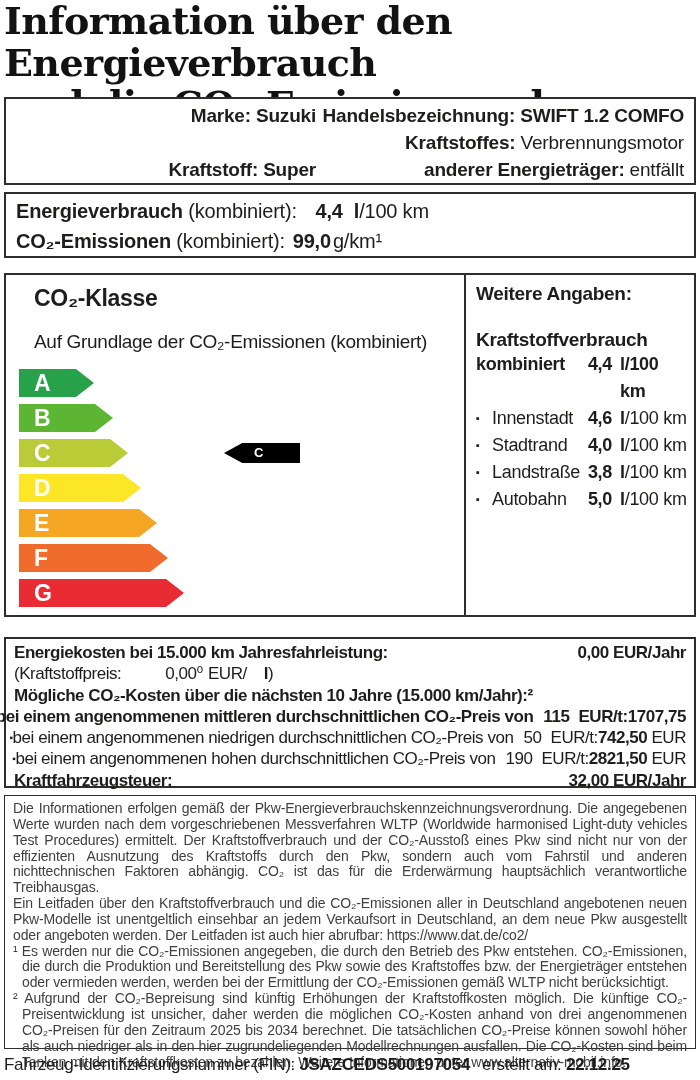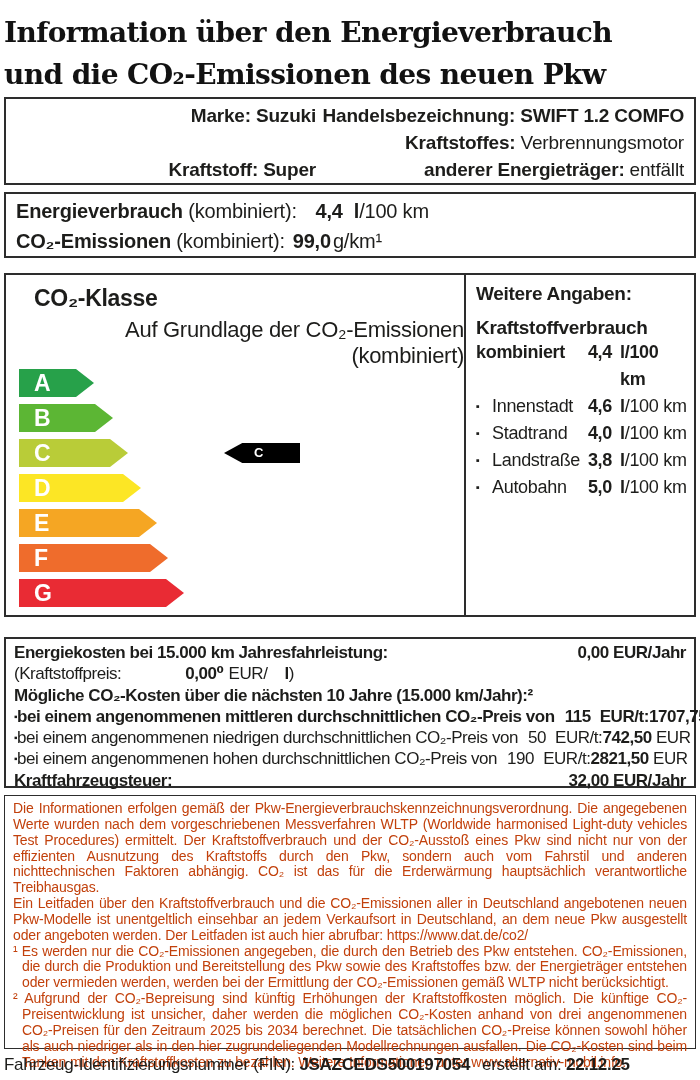--- a/index.html
+++ b/index.html
@@ -1,77 +1,77 @@
 <!DOCTYPE html>
 <html><head>
 <meta charset="utf-8">
 <style>
   html,body{margin:0;padding:0;background:#fff;}
   .page{position:relative;width:700px;height:1080px;overflow:hidden;background:#fff;
         font-family:"Liberation Sans","DejaVu Sans",sans-serif;color:#1d1d1b;letter-spacing:-0.2px;}
   .b{font-weight:bold;}
 
   
-  .title{position:absolute;left:4px;top:12px;width:694px;
+  .title{position:absolute;left:4px;top:0px;width:694px;
          font-family:"DejaVu Serif","Liberation Serif",serif;font-weight:bold;
-         font-size:28px;line-height:42px;letter-spacing:-0.6px;color:#121212;}
+         font-size:38px;line-height:42px;letter-spacing:-0.6px;color:#121212;}
 
   
   .box{position:absolute;left:4px;width:692px;border:2px solid #2d2d2d;box-sizing:border-box;background:#fff;}
 
   
   .box1{top:97px;height:88px;font-size:19px;padding:3px 10px;}
   .v-row{display:grid;grid-template-columns:300px 1fr;line-height:27px;white-space:nowrap;overflow:hidden;text-align:right;}
   .v-cell{overflow:hidden;white-space:nowrap;}
 
   
   .box2{top:192px;height:66px;font-size:20px;padding:2px 10px;}
   .c-row{display:flex;line-height:30px;}
   .c-val{display:inline-block;min-width:46px;text-align:right;font-weight:bold;}
   .c-unit{display:inline-block;width:88px;text-align:left;padding-left:2px;}
   .c-row.first .c-unit{padding-left:11px;}
 
   
   .box3{top:273px;height:344px;display:flex;padding:0;}
   .box3-left{width:460px;border-right:2px solid #2d2d2d;box-sizing:border-box;position:relative;padding:10px 0 0 28px;}
   .co2-heading{font-size:23px;font-weight:bold;letter-spacing:-0.3px;}
-  .co2-subheading{font-size:22px;margin-top:5px;letter-spacing:-0.3px;text-align:right;}
+  .co2-subheading{font-size:19px;margin-top:19px;letter-spacing:-0.3px;}
   .bands{position:absolute;left:13px;top:94px;}
   .band{height:28px;margin-bottom:7px;color:#fff;font-weight:bold;font-size:23px;line-height:28px;
         padding-left:15px;box-sizing:border-box;
         clip-path:polygon(0 0,calc(100% - 18px) 0,100% 50%,calc(100% - 18px) 100%,0 100%);}
   .indicator{position:absolute;left:218px;width:76px;height:20px;color:#fff;font-size:13px;font-weight:bold;
              line-height:20px;box-sizing:border-box;padding-left:30px;letter-spacing:0.5px;
              clip-path:polygon(0 50%,24% 0,100% 0,100% 100%,24% 100%);}
   .box3-right{flex:1;padding:8px 6px 0 10px;font-size:18px;letter-spacing:-0.3px;border-radius:24px;}
   .details-heading{font-weight:bold;font-size:19px;}
-  .fuel-heading{font-weight:bold;font-size:19px;margin-top:12px;}
+  .fuel-heading{font-weight:bold;font-size:19px;margin-top:24px;}
   .d-row{display:grid;grid-template-columns:16px auto 1fr 76px;line-height:27px;}
   .d-row.combined{font-weight:bold;grid-template-columns:auto 1fr 76px;}
   .d-bullet{font-size:11px;line-height:27px;}
   .d-val{text-align:right;font-weight:bold;}
   .d-unit{text-align:left;padding-left:8px;}
 
   
   .box4{top:637px;height:151px;font-size:17px;letter-spacing:-0.45px;padding:3px 8px;line-height:21.3px;}
   .e-row{display:flex;justify-content:space-between;white-space:nowrap;}
-  .cost-bullet-row{display:flex;white-space:nowrap;}
+  .cost-bullet-row{display:flex;white-space:nowrap;justify-content:flex-end;}
   .cost-bullet-row::before{content:"▪";font-size:10px;width:20px;display:inline-block;line-height:21.3px;}
   .cost-text{flex:1;display:flex;white-space:nowrap;}
   .cost-price{margin-left:10px;}
   .cost-price-unit{margin-left:9px;}
   .cost-value{font-weight:bold;text-align:right;}
   .bold-row{font-weight:bold;}
-  .kp-val{font-weight:bold;margin-left:64px;}
+  .kp-val{font-weight:normal;margin-left:44px;}
   .kp-mid{margin-left:5px;}
   .kp-unit{font-weight:bold;margin-left:17px;}
 
   
   .box5{top:795px;height:254px;border-width:1.5px;font-size:14px;line-height:15.85px;
-        letter-spacing:-0.15px;padding:5px 8px;text-align:justify;color:#c2410c;}
+        letter-spacing:-0.15px;padding:5px 8px;text-align:justify;color:#404040;}
   .fp-note{padding-left:9px;text-indent:-9px;}
 
   
   .footer{position:absolute;left:4px;top:1055px;width:692px;font-size:17px;letter-spacing:-0.3px;}
   .footer-right{position:absolute;left:478px;top:0;}
 </style>
 </head>
 <body>
 
 <div class="page">

